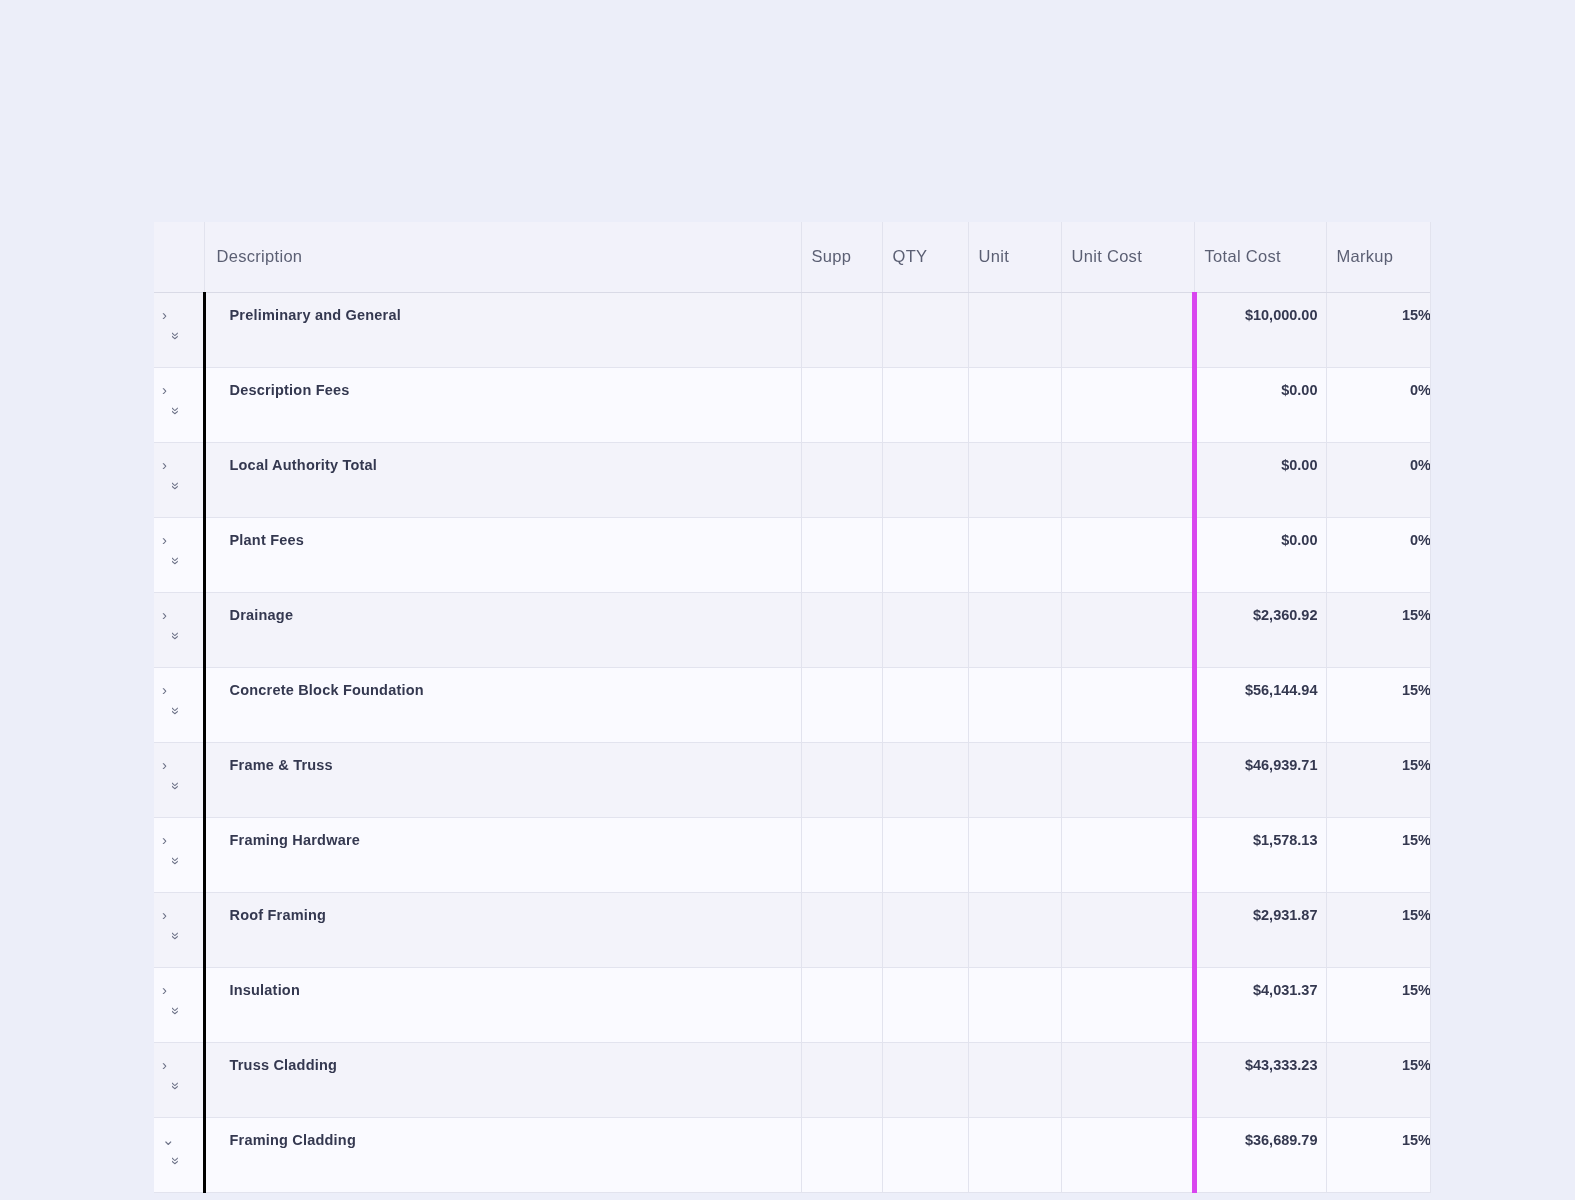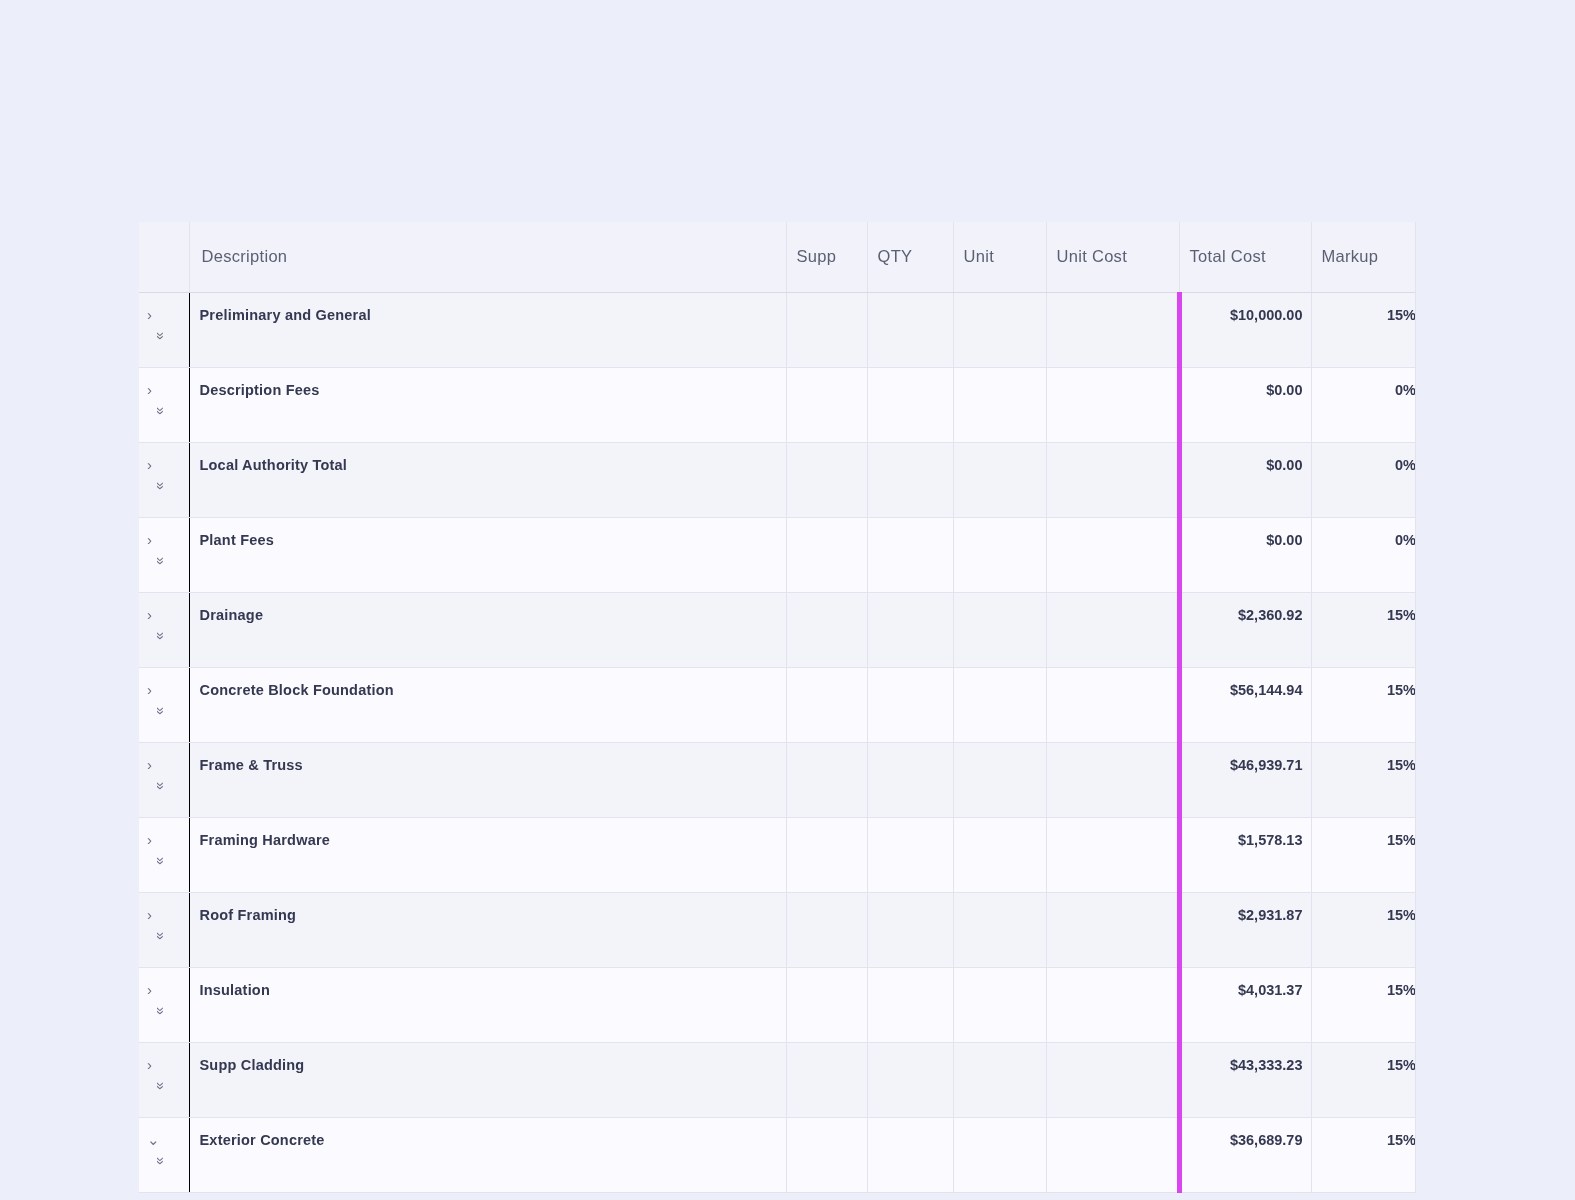--- a/index.html
+++ b/index.html
@@ -14,21 +14,21 @@
 
   #page {
     position: relative;
     width: 1575px;
     height: 1200px;
     background: #eceef9;
   }
 
   .table-wrap {
     position: absolute;
-    left: 139px;
+    left: 154px;
     top: 222px;
     width: 1277px;
     background: #1d4ed8;
   }
 
   table.cost-table {
     border-collapse: collapse;
     width: 1277px;
     table-layout: fixed;
   }
@@ -82,26 +82,26 @@
     left: 8px;
     color: #6b7086;
     font-size: 15px;
     line-height: 1;
     user-select: none;
   }
   .chev-main { top: 14px; }
   .chev-sub  { top: 36px; font-size: 14px; color: #6b7086; }
 
   td.td-desc {
-    padding: 14px 0 0 10px;
+    padding: 14px 0 0 24px;
     font-weight: bold;
     font-size: 14.5px;
     color: #343850;
     letter-spacing: 0.2px;
-    border-left: 1px solid #000000;
+    border-left: 3px solid #000000;
   }
 
   td.cellsep { border-left: 1px solid #e2e3ee; }
 
   td.td-total {
     text-align: right;
     padding: 14px 8px 0 0;
     font-weight: bold;
     font-size: 14.5px;
     color: #343850;
@@ -285,34 +285,34 @@
             <td class="cellsep"></td>
             <td class="cellsep"></td>
             <td class="td-total">$4,031.37</td>
             <td class="td-markup">15%</td>
           </tr>
           <tr class="row-odd">
             <td class="td-toggle">
               <span class="chev chev-main">›</span>
               <span class="chev chev-sub" style="transform: rotate(90deg); left: 18px;">»</span>
             </td>
-            <td class="td-desc">Supp Cladding</td>
+            <td class="td-desc">Truss Cladding</td>
             <td class="cellsep"></td>
             <td class="cellsep"></td>
             <td class="cellsep"></td>
             <td class="cellsep"></td>
             <td class="td-total">$43,333.23</td>
             <td class="td-markup">15%</td>
           </tr>
           <tr class="row-even">
             <td class="td-toggle">
               <span class="chev chev-main">⌄</span>
               <span class="chev chev-sub" style="transform: rotate(90deg); left: 18px;">»</span>
             </td>
-            <td class="td-desc">Exterior Concrete</td>
+            <td class="td-desc">Framing Cladding</td>
             <td class="cellsep"></td>
             <td class="cellsep"></td>
             <td class="cellsep"></td>
             <td class="cellsep"></td>
             <td class="td-total">$36,689.79</td>
             <td class="td-markup">15%</td>
           </tr>
         </tbody>
     </table>
   </div>

